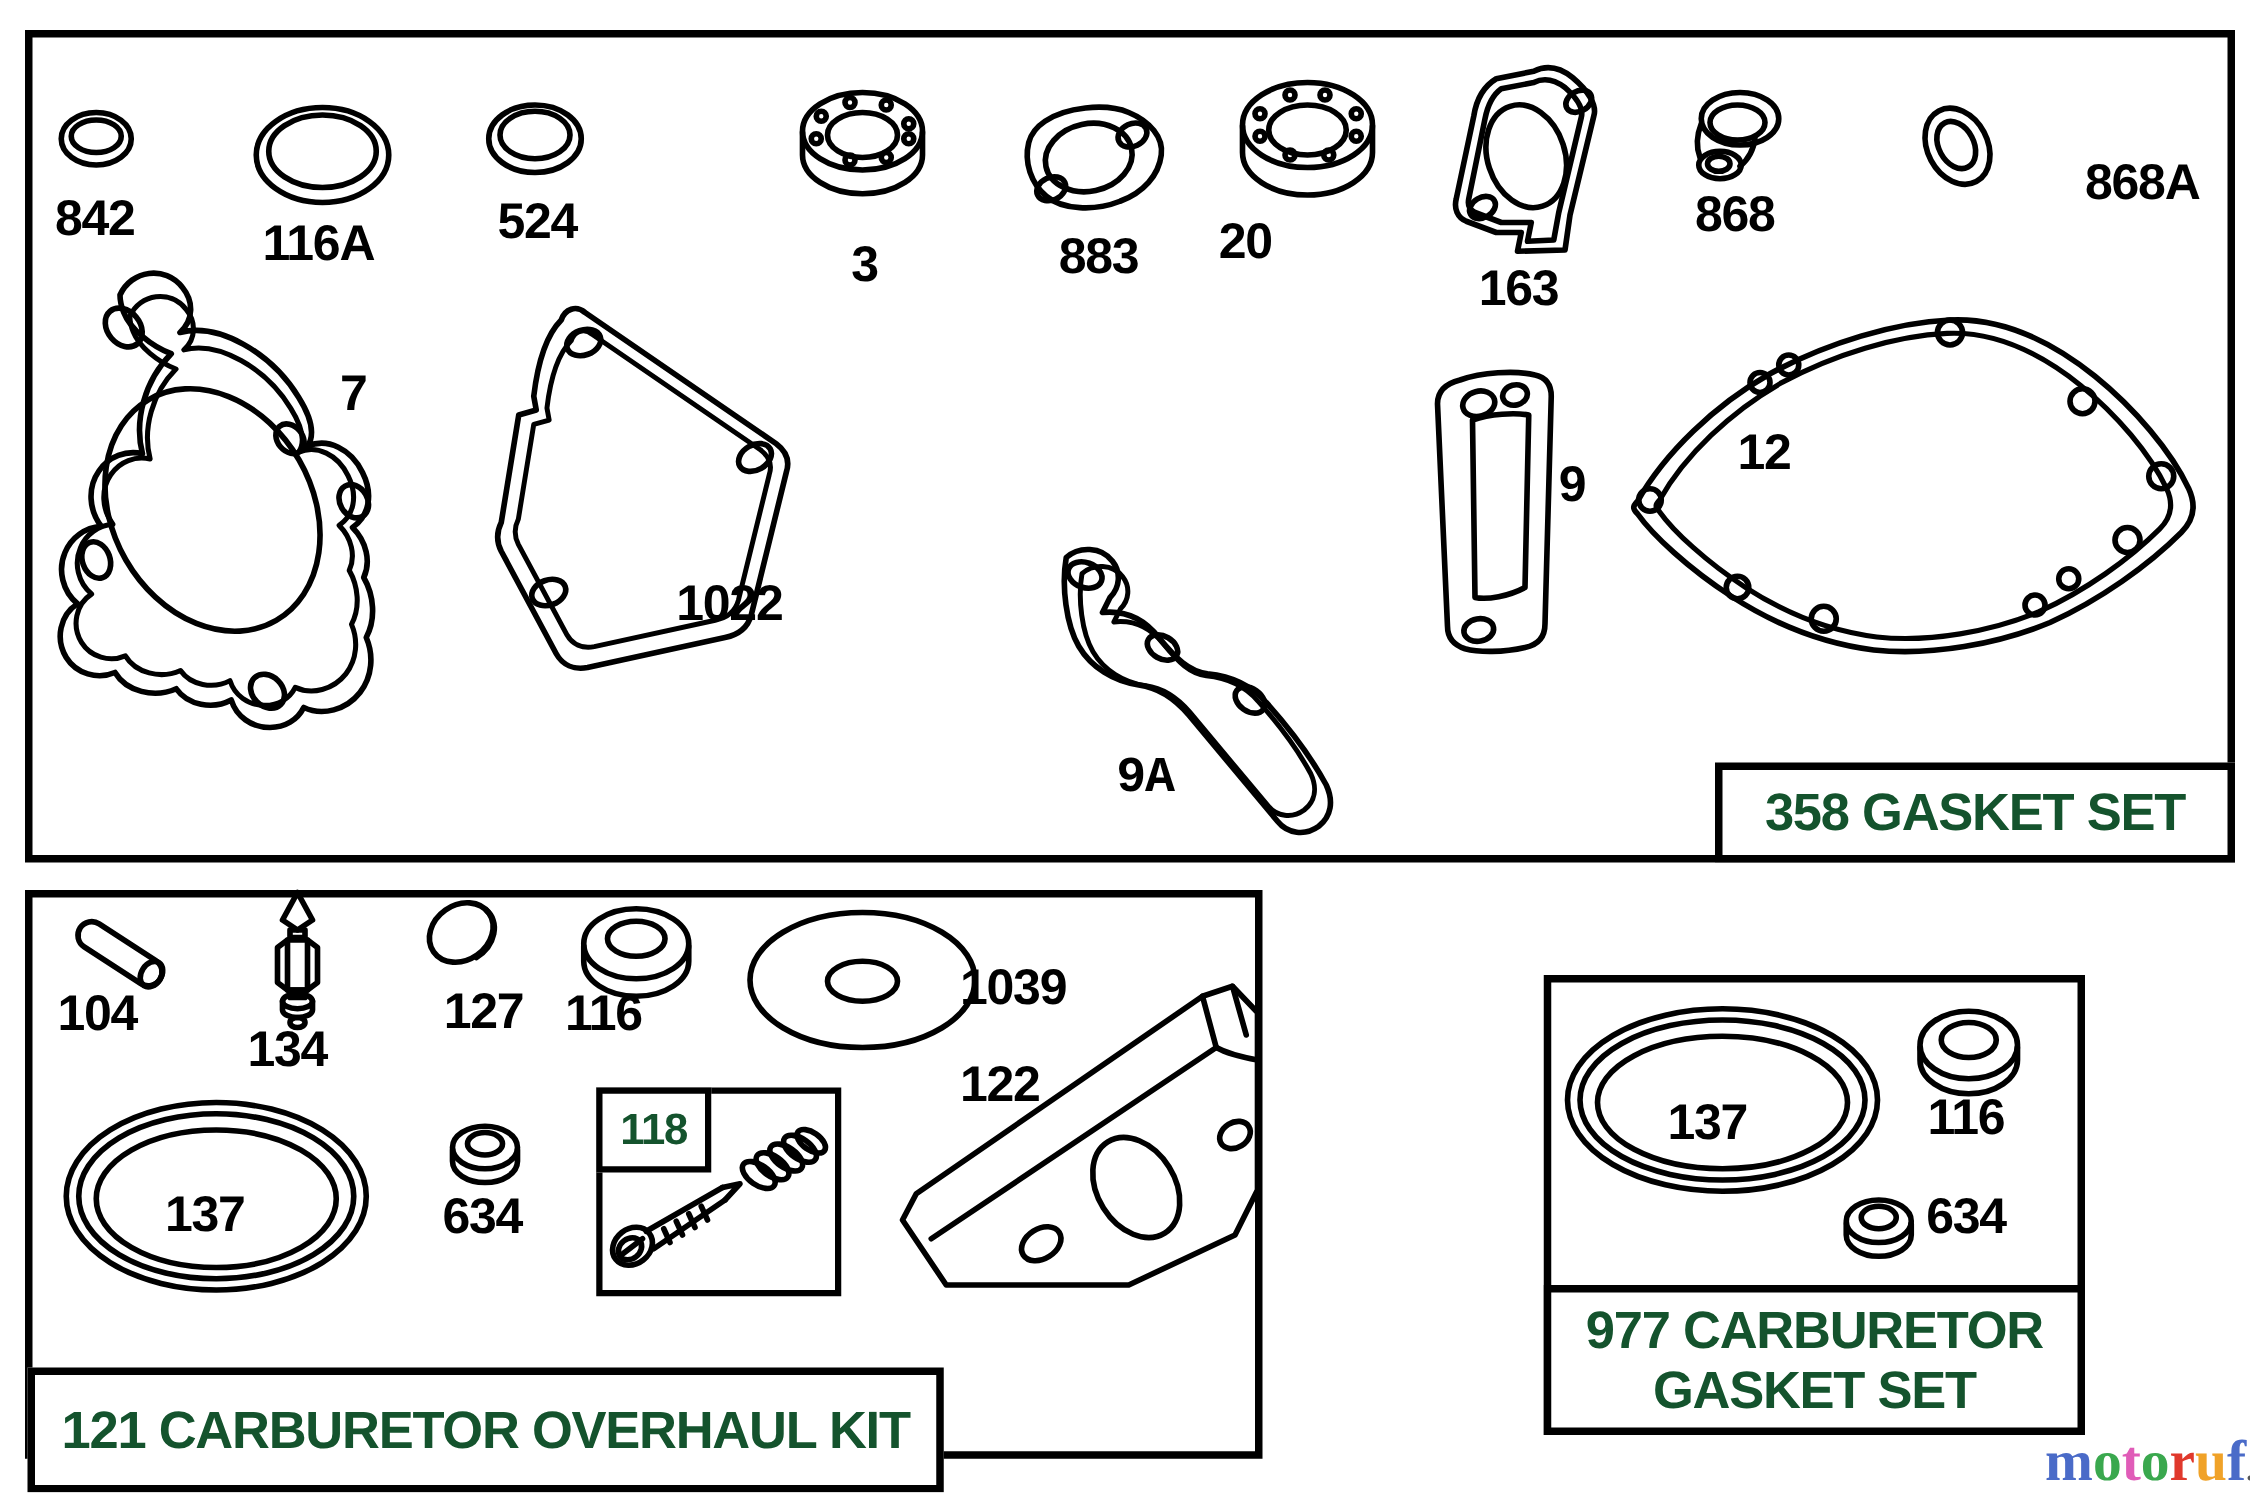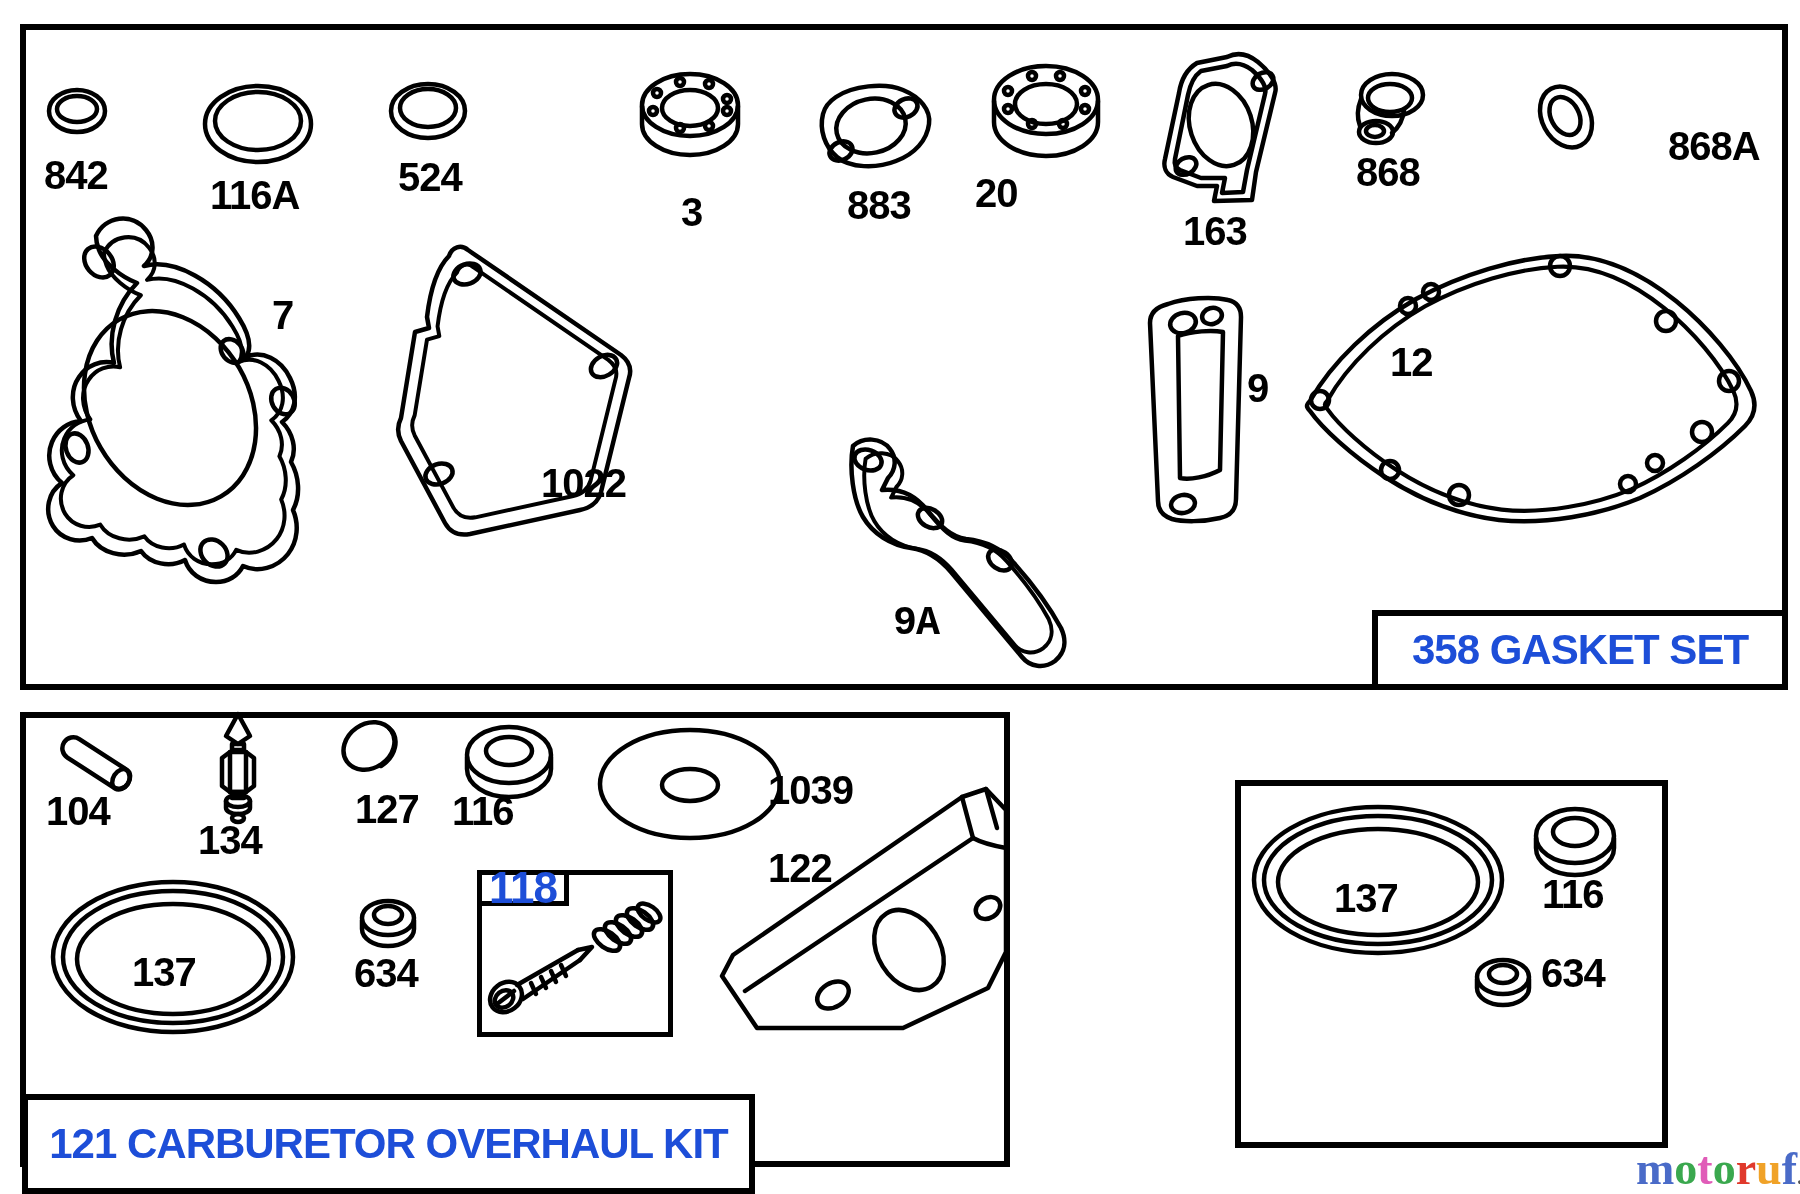--- a/index.html
+++ b/index.html
@@ -1,21 +1,21 @@
 <!DOCTYPE html>
 <html><head>
 <meta charset="utf-8">
 <style>
   html,body{margin:0;padding:0;background:#fff;}
   #canvas{position:relative;width:1800px;height:1194px;background:#ffffff;
           font-family:"Liberation Sans",sans-serif;overflow:hidden;}
   .box{position:absolute;border:6px solid #000;box-sizing:border-box;background:transparent;}
   .panel-label{position:absolute;border:6px solid #000;background:#fff;box-sizing:border-box;
                display:flex;align-items:center;justify-content:center;
-               font-weight:700;letter-spacing:-1px;color:#1d4ed8;z-index:6;text-align:center;}
+               font-weight:700;letter-spacing:-1px;color:#14532d;z-index:6;text-align:center;}
   .part-label{position:absolute;font-weight:700;font-size:40px;letter-spacing:-1px;
               line-height:1;color:#000;z-index:5;white-space:nowrap;}
   svg.art{position:absolute;left:0;top:0;z-index:3;}
   svg.art *{stroke:#000;fill:none;stroke-width:4.5;stroke-linecap:round;stroke-linejoin:round;}
   .wm{position:absolute;left:1636px;top:1142px;z-index:7;
       font-family:"Liberation Serif",serif;font-weight:700;white-space:nowrap;}
   .wm-text span{font-size:46px;}
   .wm-suffix{font-size:24px;}
   .lbl977{flex-direction:column;line-height:1.15;}
 </style>
@@ -245,22 +245,26 @@
       <ellipse cx="1503" cy="977" rx="26" ry="17"></ellipse>
       <ellipse cx="1503" cy="974" rx="14" ry="9" stroke-width="3.5"></ellipse>
       <path d="M 1477 979 L 1477 988 A 26 17 0 0 0 1529 988 L 1529 979"></path>
     </g>
   </svg>
 
   <div class="panel-label" style="left:1372px;top:610px;width:416px;height:80px;font-size:42px;">358 GASKET SET</div>
 
   <div class="panel-label" style="left:22px;top:1094px;width:733px;height:100px;font-size:42px;">121 CARBURETOR OVERHAUL KIT</div>
 
-
-  <div class="panel-label" style="left:477px;top:870px;width:92px;height:36px;font-size:44px;border-width:5px;">118</div>
+  <div class="panel-label lbl977" style="left:1235px;top:1028px;width:433px;height:120px;font-size:42px;">
+    <div>977 CARBURETOR</div>
+    <div>GASKET SET</div>
+  </div>
+
+  <div class="panel-label" style="left:477px;top:870px;width:92px;height:68px;font-size:35px;border-width:5px;">118</div>
 
   <div class="part-label" style="left:44px;top:155px;">842</div>
   <div class="part-label" style="left:210px;top:175px;">116A</div>
   <div class="part-label" style="left:398px;top:157px;">524</div>
   <div class="part-label" style="left:681px;top:192px;">3</div>
   <div class="part-label" style="left:847px;top:185px;">883</div>
   <div class="part-label" style="left:975px;top:173px;">20</div>
   <div class="part-label" style="left:1183px;top:211px;">163</div>
   <div class="part-label" style="left:1356px;top:152px;">868</div>
   <div class="part-label" style="left:1637px;top:126px;margin-left:31px;">868A</div>

